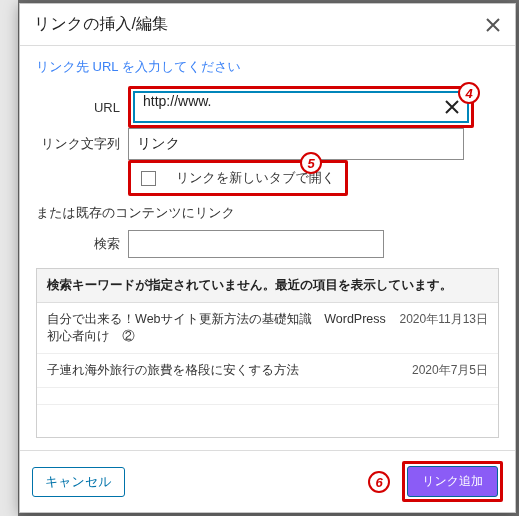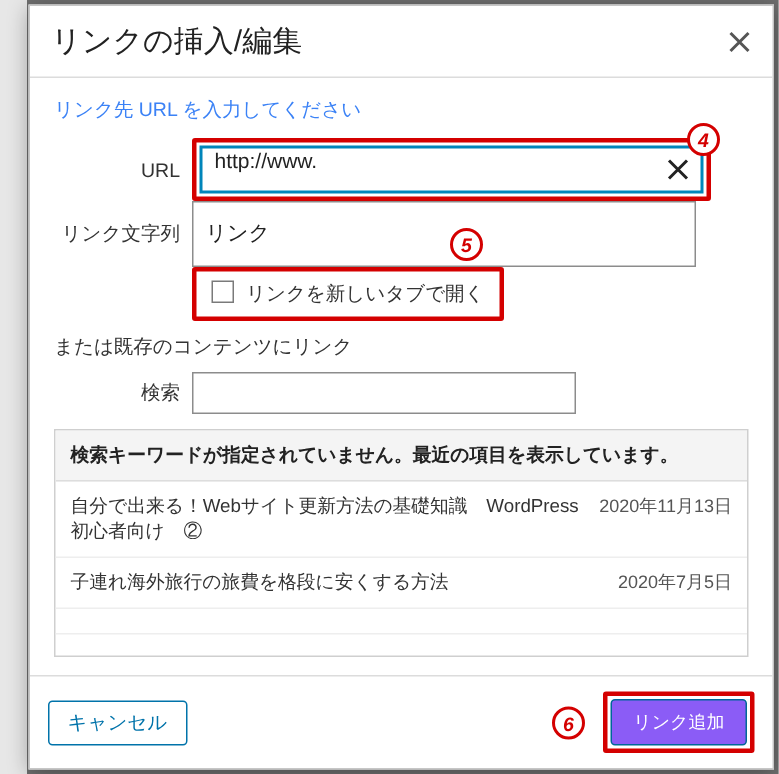--- a/index.html
+++ b/index.html
@@ -1,32 +1,32 @@
 <!DOCTYPE html>
 <html><head>
 <meta charset="utf-8">
 <style>
 *{box-sizing:border-box;margin:0;padding:0;font-family:"Hiragino Kaku Gothic ProN","Meiryo",sans-serif}
 body{background:#6b6b6b;width:519px;height:516px;overflow:hidden;position:relative}
 .backdrop{position:absolute;left:0;top:0;width:519px;height:516px;background:linear-gradient(90deg,#e7e7e7 0 18px,#6f6f6f 18px 100%)}
 .dialog{position:absolute;left:19px;top:3px;width:497px;height:510px;background:#fff;border:1px solid #c6c6c6;box-shadow:0 2px 14px rgba(0,0,0,.35);display:flex;flex-direction:column}
 .dlg-head{display:flex;align-items:center;justify-content:space-between;padding:10px 14px;border-bottom:1px solid #dcdcdc}
-.dlg-title{font-size:20px;color:#222;font-weight:400}
+.dlg-title{font-size:16px;color:#222;font-weight:400}
 .close-x svg{width:16px;height:16px;display:block}
 .dlg-body{padding:12px 16px;flex:1;display:flex;flex-direction:column;min-height:0}
 .instr{font-size:13px;color:#3b82f6;margin-bottom:10px}
 .row{display:flex;align-items:center;position:relative}
 .lab{width:92px;text-align:right;font-size:13px;color:#333;padding-right:8px}
 .url-wrap{position:relative;width:336px}
 .hl-red{border:3px solid #d40000;border-radius:2px;padding:2px}
 .url-input{width:100%;height:32px;border:2px solid #0085ba;outline:none;padding:0 30px 12px 8px;font-size:14px;color:#222}
 .clear-x{position:absolute;right:10px;top:50%;transform:translateY(-50%);cursor:pointer}
 .clear-x svg{width:14px;height:14px;display:block}
-.text-input{width:336px;height:44px;border:1px solid #8c8c8c;padding:0 8px;font-size:14px;color:#222}
-.chk-wrap{display:flex;gap:8px;padding:4px 8px}
+.text-input{width:336px;height:32px;border:1px solid #8c8c8c;padding:0 8px;font-size:14px;color:#222}
+.chk-wrap{display:flex;align-items:center;gap:20px;padding:4px 8px}
 .chk{width:15px;height:15px;border:1px solid #7a7a7a;background:#fff}
 .chk-lab{font-size:13px;color:#333}
 .ann{position:absolute;width:22px;height:22px;border:2px solid #d40000;border-radius:50%;display:flex;align-items:center;justify-content:center;font-size:13px;color:#d40000;font-style:italic;font-weight:700;background:#fff}
 .a4{left:458px;top:82px}
 .a5{left:300px;top:152px}
 .a6{left:368px;top:471px}
 .existing{font-size:13px;color:#333;margin:8px 0 8px 0}
 .search-input{width:256px;height:28px;border:1px solid #8c8c8c}
 .results{border:1px solid #cfcfcf;margin-top:10px;flex:1;display:flex;flex-direction:column;min-height:0}
 .res-inner{overflow-y:scroll;flex:1}

